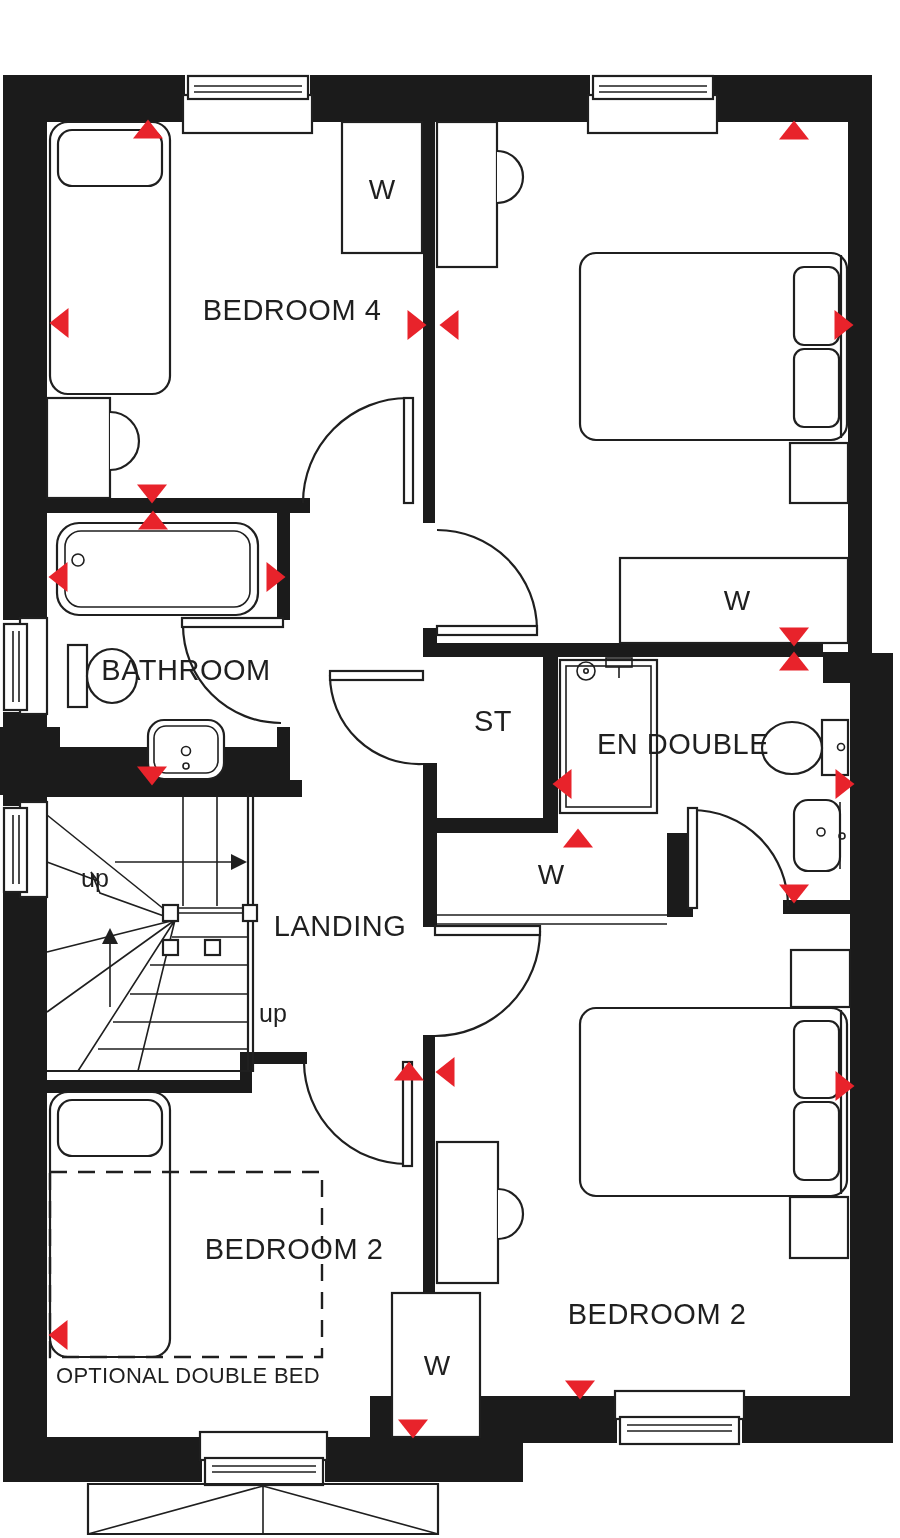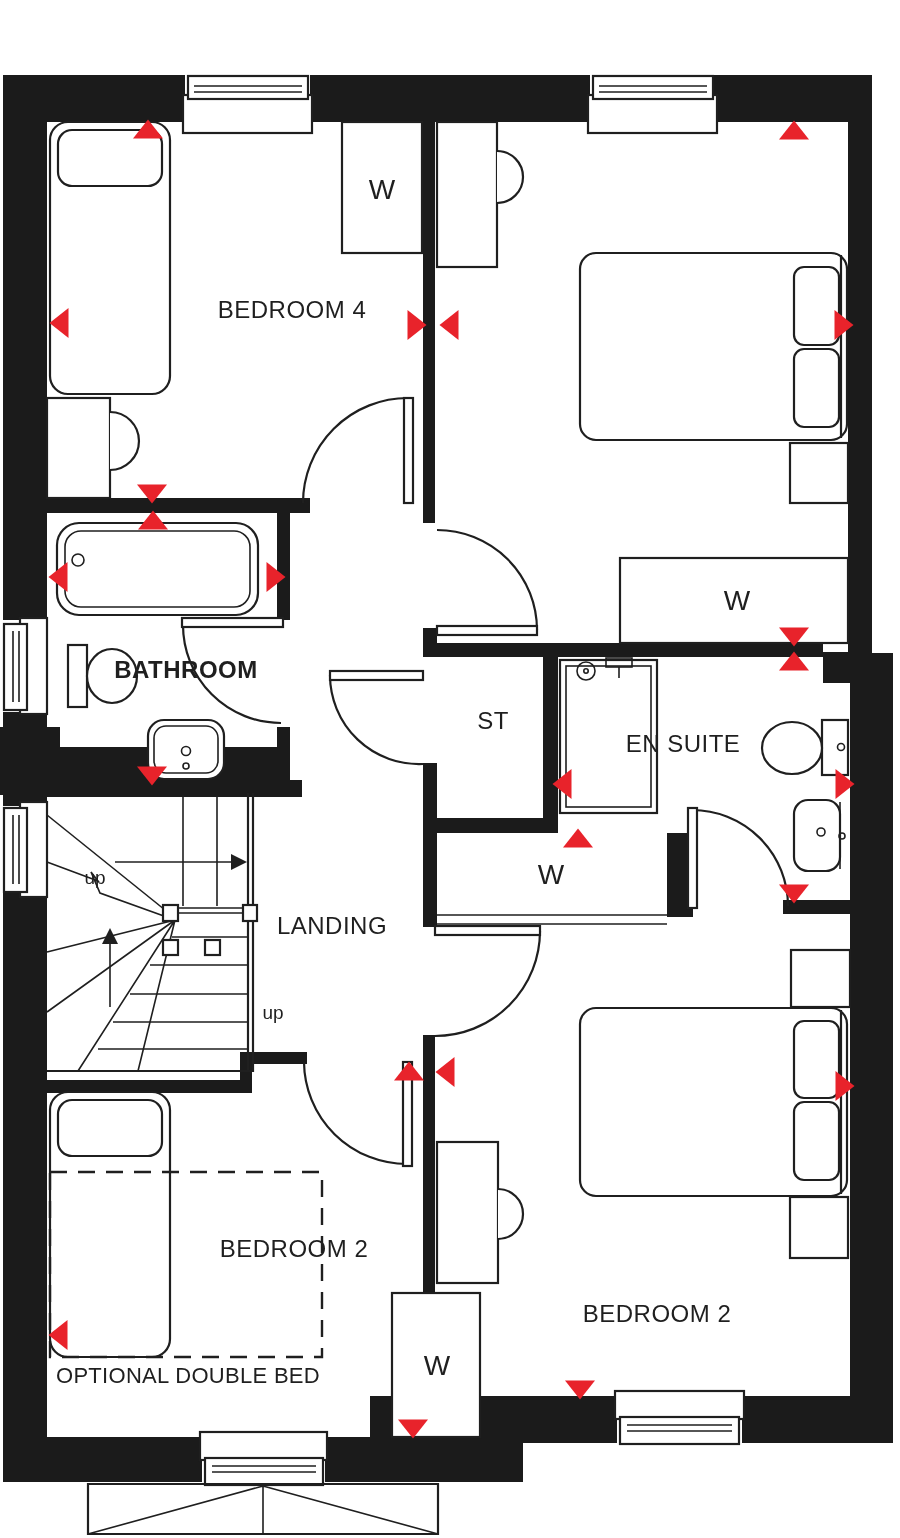--- a/index.html
+++ b/index.html
@@ -13,23 +13,23 @@
     position:relative;width:900px;height:1538px;background:var(--bg);
     font-family:"Liberation Sans", sans-serif;overflow:hidden;
   }
   #plan svg{position:absolute;left:0;top:0;}
   svg .ln{stroke:var(--line);stroke-width:2.2;fill:none;}
   svg .thin{stroke:var(--line);stroke-width:1.6;fill:none;}
   svg .wh{stroke:var(--line);stroke-width:2.2;fill:#ffffff;}
   svg .wall{fill:var(--wall);stroke:none;}
   svg .dash{stroke:var(--line);stroke-width:2.4;fill:none;stroke-dasharray:17 11;}
   .lbl{position:absolute;transform:translate(-50%,-50%);color:var(--line);white-space:nowrap;z-index:5;}
-  .room-label{font-size:24px;letter-spacing:.5px;}
+  .room-label{font-size:29px;letter-spacing:.5px;}
   .w-label{font-size:28px;}
-  .up-label{font-size:19px;}
+  .up-label{font-size:25px;}
   .note-label{font-size:22px;letter-spacing:.3px;}
   .marker{position:absolute;width:0;height:0;transform:translate(-50%,-50%);z-index:6;}
   .marker.up{border-left:15px solid transparent;border-right:15px solid transparent;border-bottom:19px solid var(--red);}
   .marker.down{border-left:15px solid transparent;border-right:15px solid transparent;border-top:19px solid var(--red);}
   .marker.left{border-top:15px solid transparent;border-bottom:15px solid transparent;border-right:19px solid var(--red);}
   .marker.right{border-top:15px solid transparent;border-bottom:15px solid transparent;border-left:19px solid var(--red);}
 </style>
 </head>
 <body>
 
@@ -199,24 +199,24 @@
       <rect class="wh" x="163" y="940" width="15" height="15"></rect>
       <rect class="wh" x="205" y="940" width="15" height="15"></rect>
       <path class="thin" d="M115 862 H231"></path>
       <polygon fill="#1f1f1f" points="231,854 231,870 247,862"></polygon>
       <path class="thin" d="M110 1007 V944"></path>
       <polygon fill="#1f1f1f" points="102,944 118,944 110,928"></polygon>
     </g>
   </svg>
 
   <div class="lbl room-label" style="left:292px;top:310px;">BEDROOM 4</div>
-  <div class="lbl room-label" style="left:186px;top:670px;font-weight:bold;">BATHROOM</div>
+  <div class="lbl room-label" style="left:186px;top:670px;">BATHROOM</div>
   <div class="lbl room-label" style="left:493px;top:721px;">ST</div>
-  <div class="lbl room-label" style="left:683px;top:744px;">EN SUITE</div>
-  <div class="lbl room-label" style="left:332px;top:926px;">LANDING</div>
+  <div class="lbl room-label" style="left:683px;top:744px;">EN DOUBLE</div>
+  <div class="lbl room-label" style="left:340px;top:926px;">LANDING</div>
   <div class="lbl room-label" style="left:294px;top:1249px;">BEDROOM 2</div>
   <div class="lbl room-label" style="left:657px;top:1314px;">BEDROOM 2</div>
 
   <div class="lbl w-label" style="left:382px;top:190px;">W</div>
   <div class="lbl w-label" style="left:737px;top:601px;">W</div>
   <div class="lbl w-label" style="left:551px;top:875px;">W</div>
   <div class="lbl w-label" style="left:437px;top:1366px;">W</div>
 
   <div class="lbl up-label" style="left:95px;top:878px;">up</div>
   <div class="lbl up-label" style="left:273px;top:1013px;">up</div>

